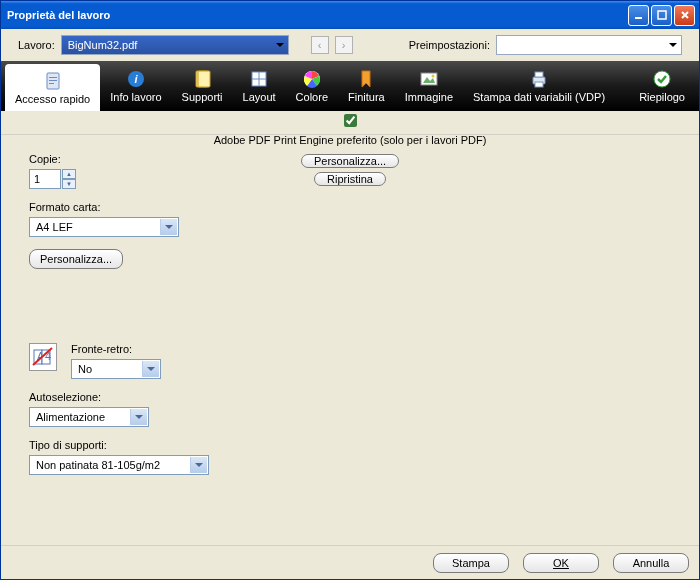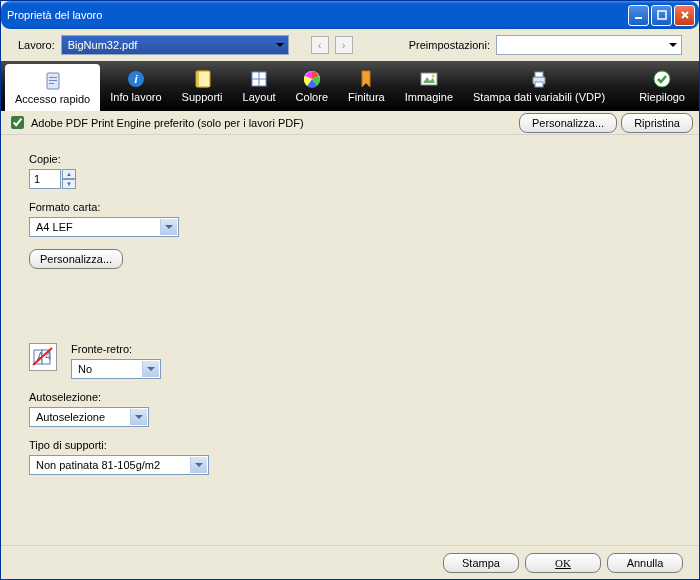--- a/index.html
+++ b/index.html
@@ -7,22 +7,21 @@
   body { background: #ece9d8; width: 700px; height: 580px; overflow: hidden; border: 1px solid #003399; }
 
   .titlebar {
     height: 28px;
     background: linear-gradient(to bottom, #3f8cf3 0%, #065bd1 10%, #065bd1 90%, #054eb0 100%);
     color: #fff;
     display: flex;
     align-items: center;
     padding: 0 4px 0 6px;
     font-size: 13px;
-    font-weight: normal;
-    border-radius: 9px;
+    font-weight: bold;
   }
   .titlebar .title { flex: 1; }
   .winbtn {
     width: 21px; height: 21px; margin-left: 2px;
     border: 1px solid #fff; border-radius: 3px;
     display: flex; align-items: center; justify-content: center;
     color: #fff; font-weight: bold; font-size: 11px;
     background: linear-gradient(to bottom, #4b8fe8, #1a5fc7);
   }
   .winbtn.close { background: linear-gradient(to bottom, #f17a5b, #c83b15); }
@@ -69,21 +68,21 @@
   }
   .tab.selected {
     background: #fff; color: #000; border-radius: 4px 4px 0 0;
     margin-top: 3px;
   }
   .tab .picon { width: 20px; height: 20px; display: flex; align-items: center; justify-content: center; }
   .tabspace { flex: 1; }
 
   .toolbar2 {
     height: 24px; background: #ece9d8; border-bottom: 1px solid #d4d0c8;
-    display: flex; align-items: center; padding: 0 6px; gap: 4px;
+    display: flex; align-items: center; padding: 0 6px; gap: 4px; flex-direction: column;
   }
   .chk { width: 13px; height: 13px; accent-color: #3c7a3c; }
   .btn {
     height: 20px; padding: 0 12px; border: 1px solid #7b7b7b;
     background: linear-gradient(to bottom, #fff, #e6e6e6);
     border-radius: 8px; display: inline-flex; align-items: center; justify-content: center;
     font-size: 11px; cursor: pointer;
   }
   .spacer { flex: 1; }
 
@@ -122,24 +121,24 @@
     border-top: 4px solid #4a6a99; z-index: 2;
   }
   .midicon { width: 28px; height: 28px; border: 1px solid #999; background: #fff; display: flex; align-items: center; justify-content: center; margin-top: 0; position: relative; }
   .midicon svg { width: 24px; height: 22px; }
   .col2head { display: flex; align-items: flex-start; gap: 14px; }
 
   .footer {
     position: absolute; left: 1px; right: 1px; bottom: 1px; height: 34px;
     background: #ece9d8; border-top: 1px solid #d4d0c8;
     display: flex; align-items: center; justify-content: flex-end;
-    padding: 0 16px; gap: 6px;
+    padding: 0 10px; gap: 14px;
   }
   .footer .btn { width: 76px; justify-content: center; }
-  .ok-u { text-decoration: underline; font-family: Liberation Serif, serif; }
+  .ok-u { text-decoration: underline; }
 </style>
 </head>
 <body>
 
 <div class="titlebar">
   <span class="title">Proprietà del lavoro</span>
   <div class="winbtn">
     <svg width="10" height="10">
         <rect x="1" y="7" width="7" height="2" fill="#fff"></rect>
       </svg>
@@ -309,21 +308,21 @@
       </div>
       <div class="col" style="gap:4px">
         <div class="lbl" style="margin-top:0">Fronte-retro:</div>
         <div class="sel" style="width:90px">
           <span>No</span>
         </div>
       </div>
     </div>
     <div class="lbl">Autoselezione:</div>
     <div class="sel" style="width:120px">
-      <span>Autoselezione</span>
+      <span>Alimentazione</span>
     </div>
     <div class="lbl">Tipo di supporti:</div>
     <div class="sel" style="width:180px">
       <span>Non patinata 81-105g/m2</span>
     </div>
   </div>
 </div>
 
 <div class="footer">
   <div class="btn">

